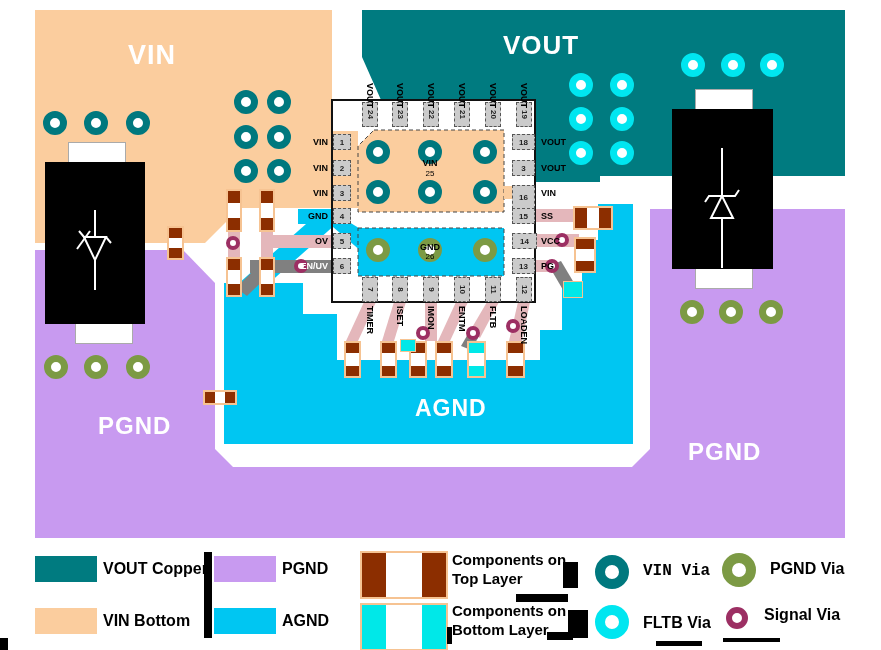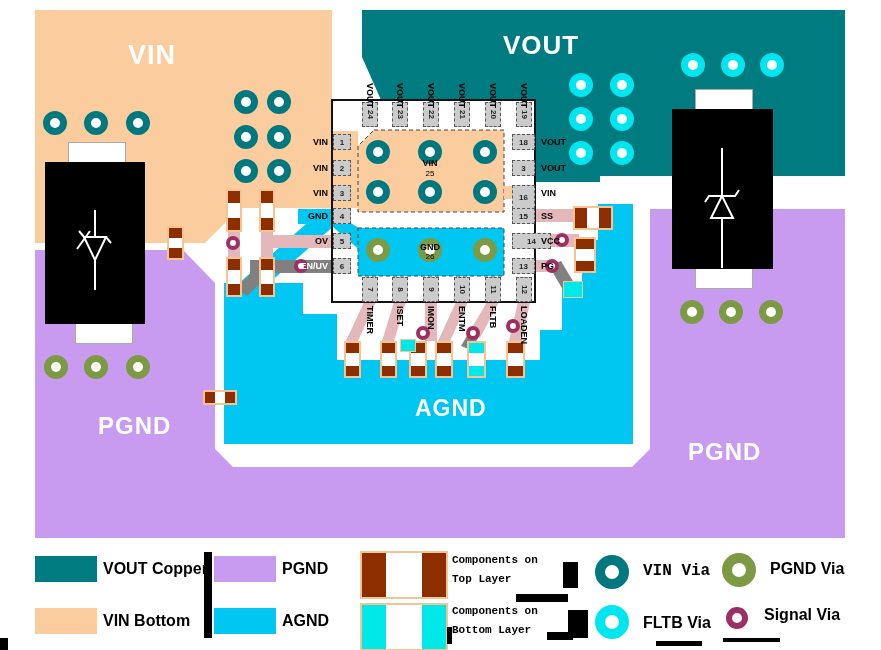--- a/index.html
+++ b/index.html
@@ -29,21 +29,21 @@
   .comp{position:absolute;box-sizing:border-box;border:2px solid var(--component_outline);background:#fff;}
   .comp .pad{position:absolute;}
   .comp.top .pad{background:var(--component_pad_top);}
   .comp.bottom .pad{background:var(--component_pad_bottom);}
   .cpad{position:absolute;box-sizing:border-box;border:1px solid var(--component_outline);
         background:var(--component_pad_bottom);}
   .diode{position:absolute;background:#000;}
   .dpad{position:absolute;background:#fff;border:1px solid #aaa;box-sizing:border-box;}
   .legend-swatch{position:absolute;}
   .legend-label{position:absolute;font-size:16px;font-weight:bold;color:#000;line-height:18px;}
-  .legend-label.small{font-size:11px;line-height:18px;font-family:Liberation Mono, monospace;}
+  .legend-label.small{font-size:15px;line-height:18px;}
   .blackmark{position:absolute;background:#000;}
   .lring{position:absolute;border-radius:50%;background:#fff;box-sizing:border-box;}
 </style>
 </head>
 <body>
 
 <div id="board">
 
   <svg id="bg" width="881" height="650" viewBox="0 0 881 650">
 
@@ -237,21 +237,21 @@
       <div class="icpad" style="left: 333px; top: 258px; width: 18px; height: 16px;">6</div>
       <div class="pinlabel white" style="left: 246px; top: 259px; width: 82px; text-align: right; padding-right: 4px;">EN/UV</div>
       <div class="icpad" style="left: 512px; top: 134px; width: 23px; height: 16px;">18</div>
       <div class="pinlabel" style="left: 541px; top: 135px; width: 60px; text-align: left;">VOUT</div>
       <div class="icpad" style="left: 512px; top: 160px; width: 23px; height: 16px;">3</div>
       <div class="pinlabel" style="left: 541px; top: 161px; width: 60px; text-align: left;">VOUT</div>
       <div class="icpad" style="left: 512px; top: 185px; width: 23px; height: 24px;">16</div>
       <div class="pinlabel" style="left: 541px; top: 186px; width: 60px; text-align: left;">VIN</div>
       <div class="icpad" style="left: 512px; top: 208px; width: 23px; height: 16px;">15</div>
       <div class="pinlabel" style="left: 541px; top: 209px; width: 60px; text-align: left;">SS</div>
-      <div class="icpad" style="left: 512px; top: 233px; width: 39px; height: 16px;">14</div>
+      <div class="icpad" style="left: 512px; top: 233px; width: 25px; height: 16px;">14</div>
       <div class="pinlabel" style="left: 541px; top: 234px; width: 60px; text-align: left;">VCC</div>
       <div class="icpad" style="left: 512px; top: 258px; width: 23px; height: 16px;">13</div>
       <div class="pinlabel" style="left: 541px; top: 259px; width: 60px; text-align: left;">PG</div>
       <div class="icpad rot" style="left: 362px; top: 102px; width: 16px; height: 25px;">
         <span>24</span>
       </div>
       <div class="vlabel" style="left: 340px; top: 72px; width: 60px; text-align: right;">VOUT</div>
       <div class="icpad rot" style="left: 392px; top: 102px; width: 16px; height: 25px;">
         <span>23</span>
       </div>

